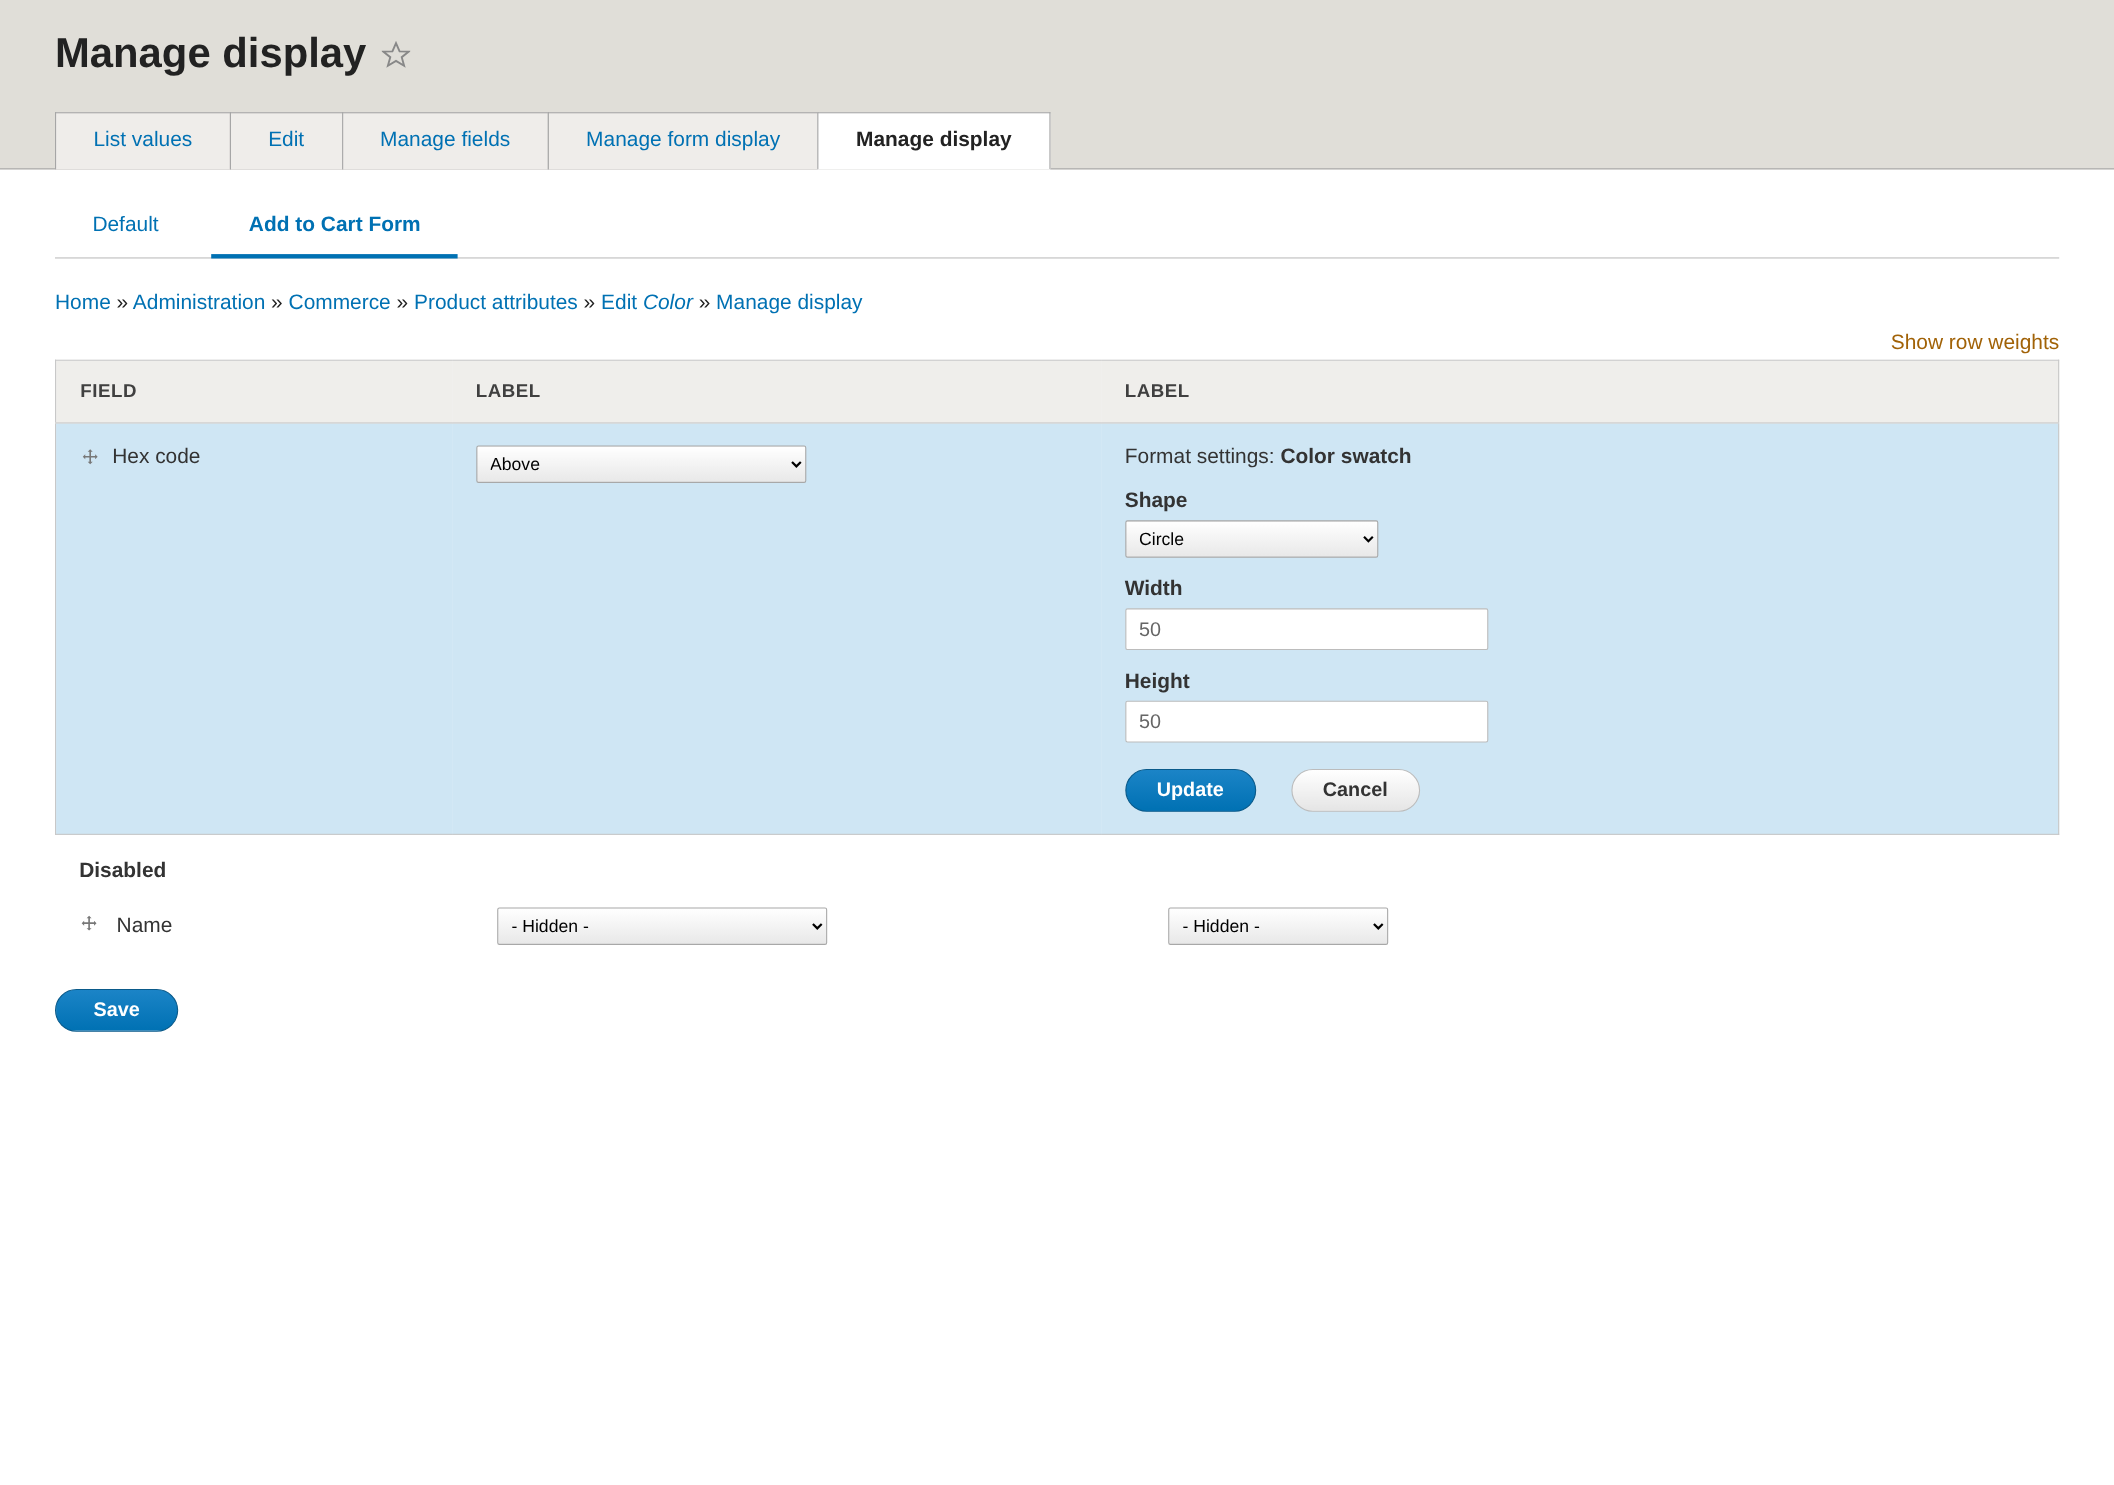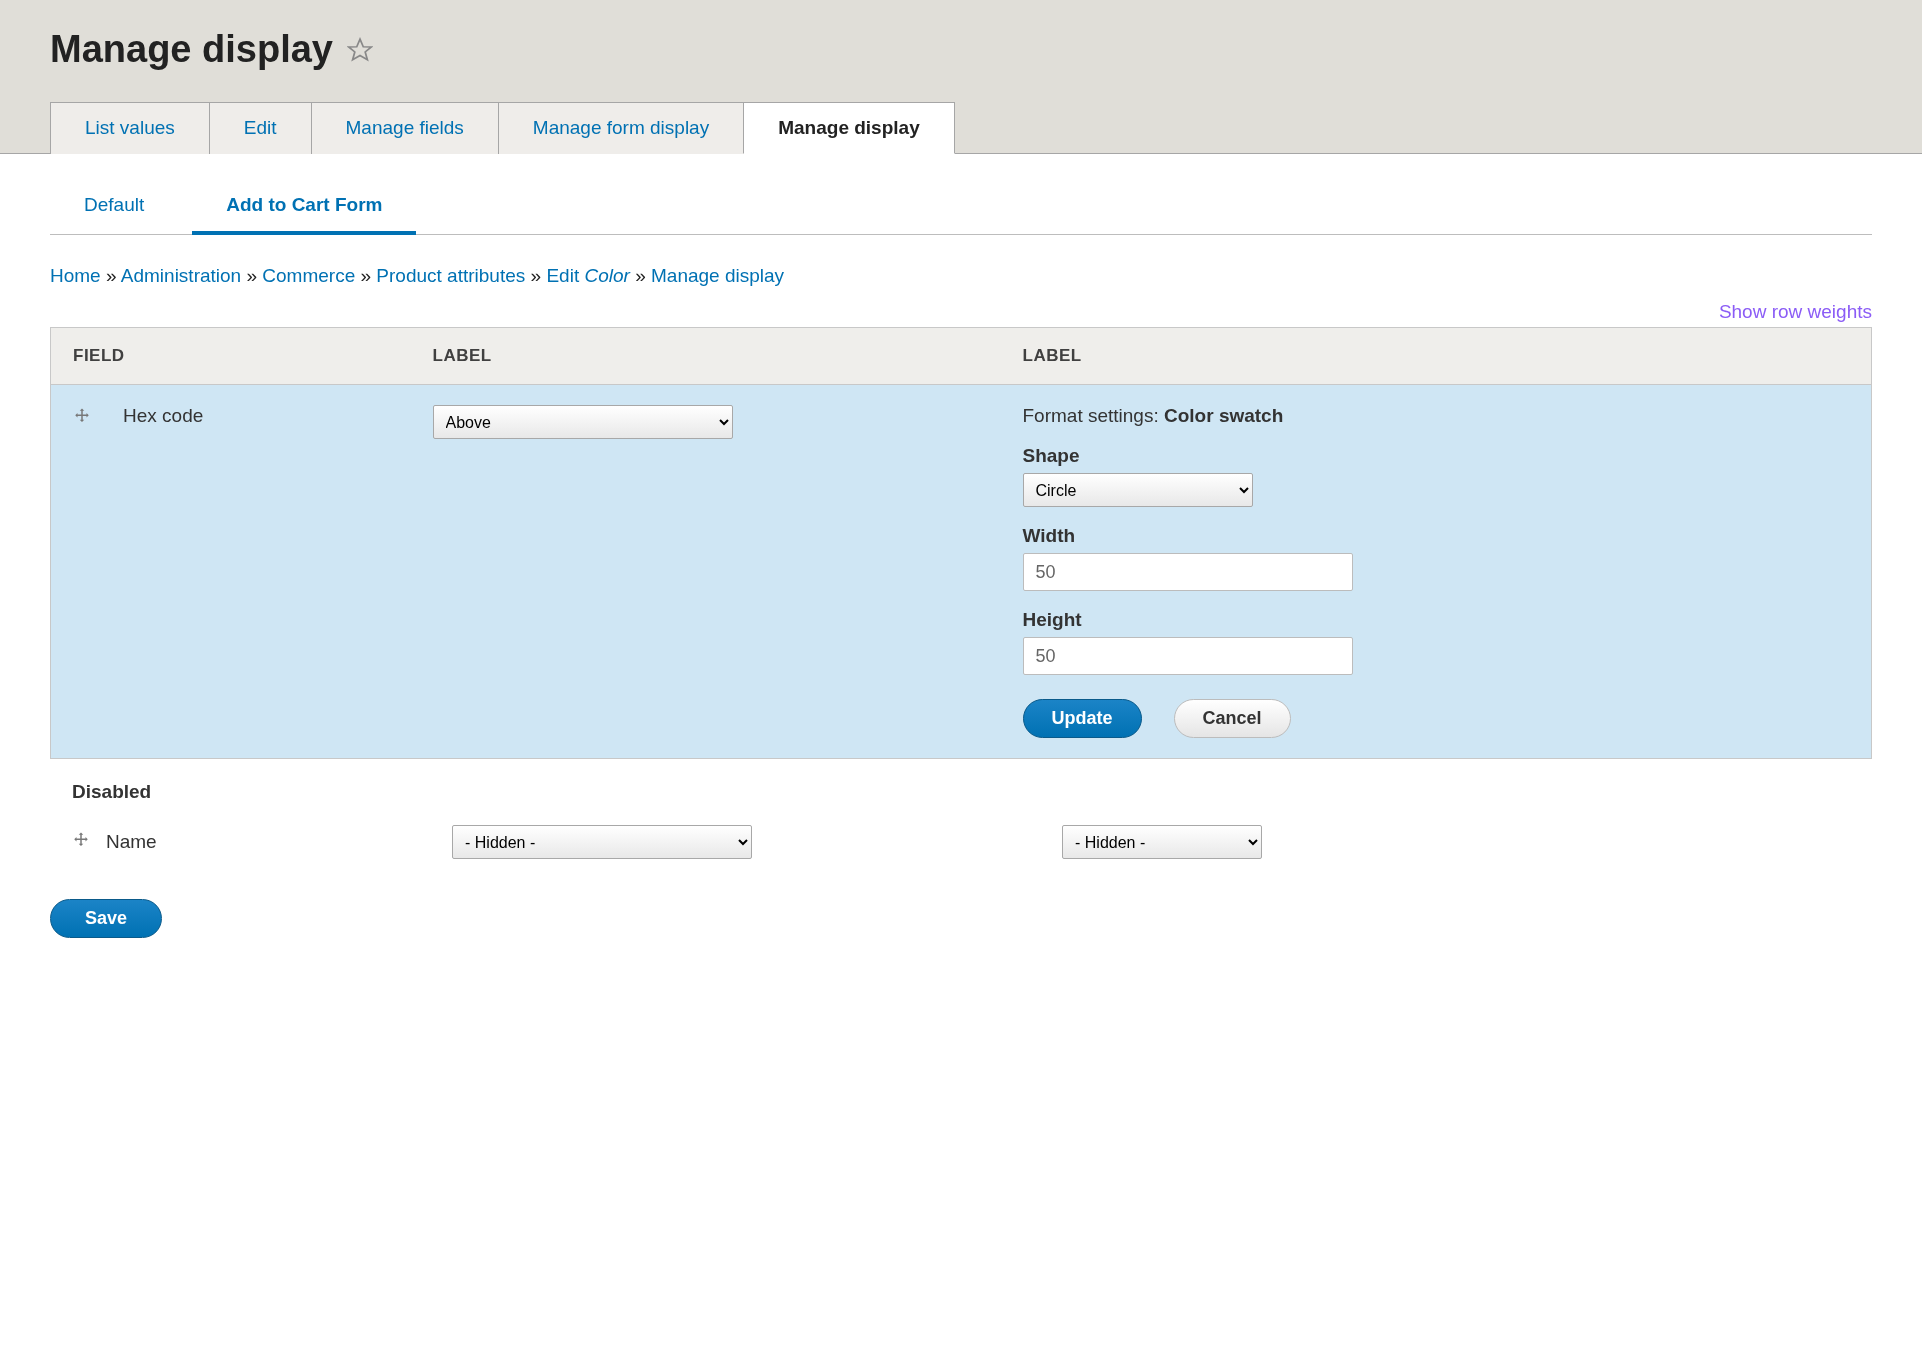--- a/index.html
+++ b/index.html
@@ -81,21 +81,21 @@
       color: #222;
       margin-bottom: 14px;
       font-size: 19px;
     }
     .breadcrumb a { color: #0071b3; cursor: pointer; text-decoration: none; }
     .breadcrumb .edit-attr { font-style: italic; }
     .row-weights {
       text-align: right;
       margin-bottom: 4px;
     }
-    .row-weights a { color: #8b5cf6; cursor: pointer; }
+    .row-weights a { color: #a16207; cursor: pointer; }
     table.fields {
       width: 100%;
       border-collapse: collapse;
       border: 1px solid #c8c8c8;
     }
     table.fields th {
       text-align: left;
       padding: 18px 22px;
       background: #efeeeb;
       border-bottom: 1px solid #c8c8c8;
@@ -107,21 +107,21 @@
     table.fields td {
       vertical-align: top;
       padding: 20px 22px;
     }
     tr.highlighted td {
       background: #cfe6f4;
     }
     .field-cell {
       display: flex;
       align-items: center;
-      gap: 32px;
+      gap: 11px;
     }
     .drag-handle {
       color: #787878;
       cursor: move;
       display: inline-block;
     }
     .drag-handle svg { width: 18px; height: 18px; display: block; }
     select.drupal-select {
       height: 34px;
       font-size: 16px;

